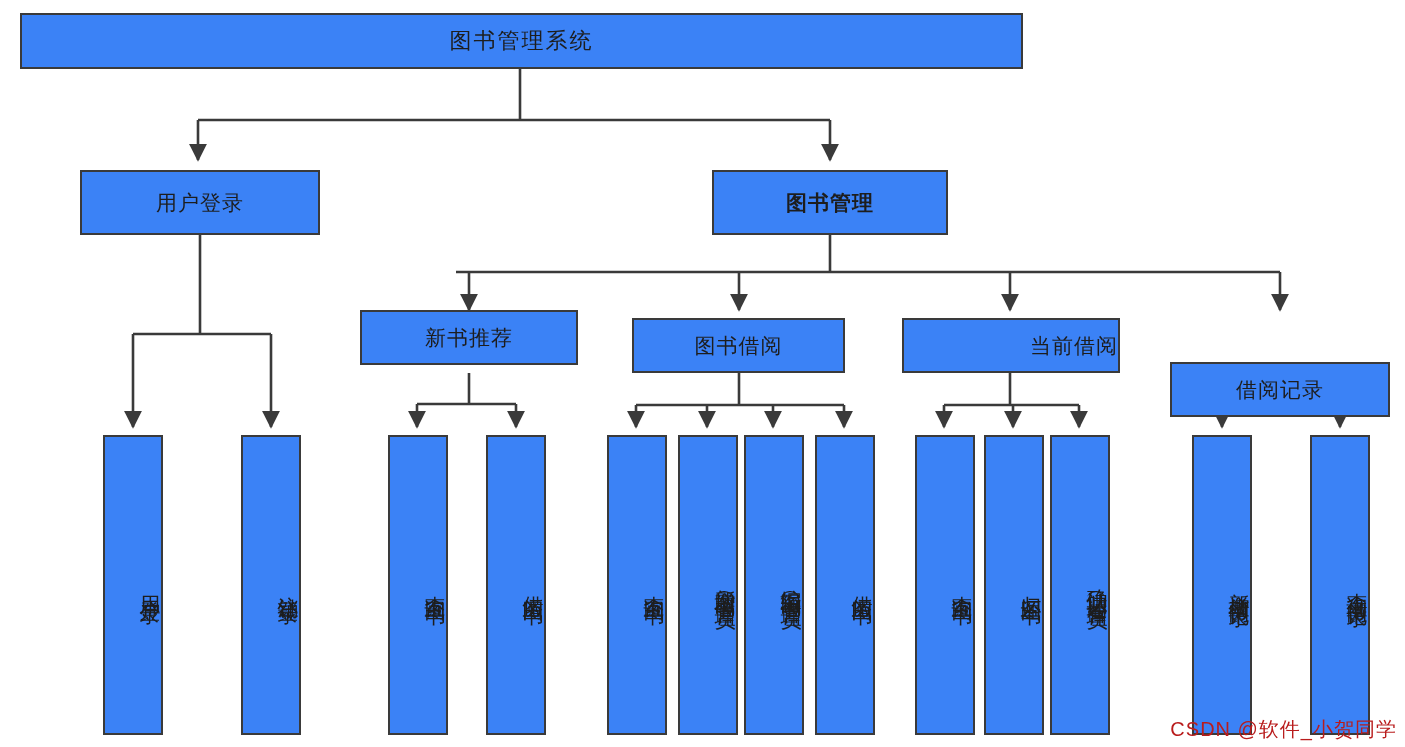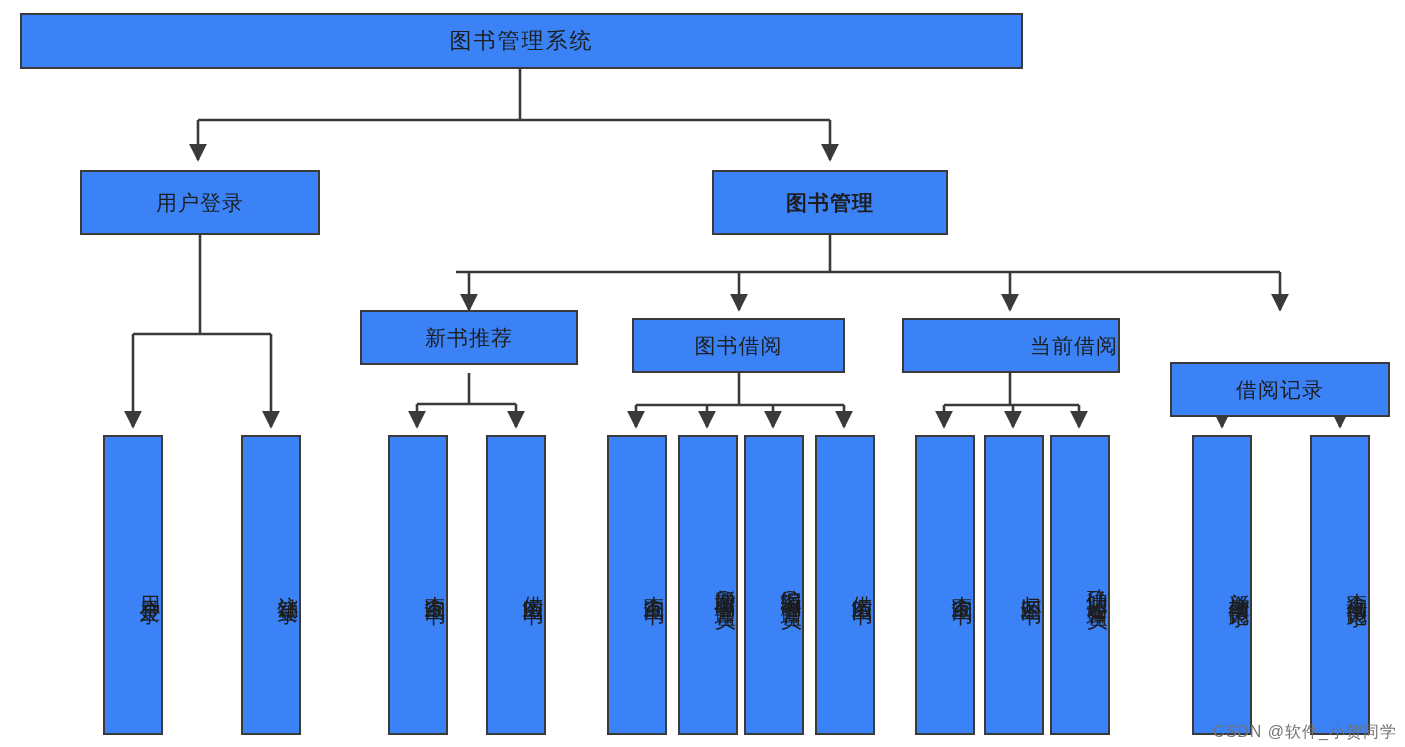--- a/index.html
+++ b/index.html
@@ -36,22 +36,22 @@
   }
   .node.vert span{
     writing-mode:vertical-rl;
     text-orientation:upright;
     white-space:nowrap;
   }
   .watermark{
     position:absolute;
     right:8px;
     bottom:4px;
-    font-size:16px;
-    color:#737373;
+    font-size:20px;
+    color:#b91c1c;
     letter-spacing:1px;
     white-space:nowrap;
   }
 </style>
 </head>
 <body>
 
 <div id="stage">
 
   <svg id="wires" viewBox="0 0 1405 747">

